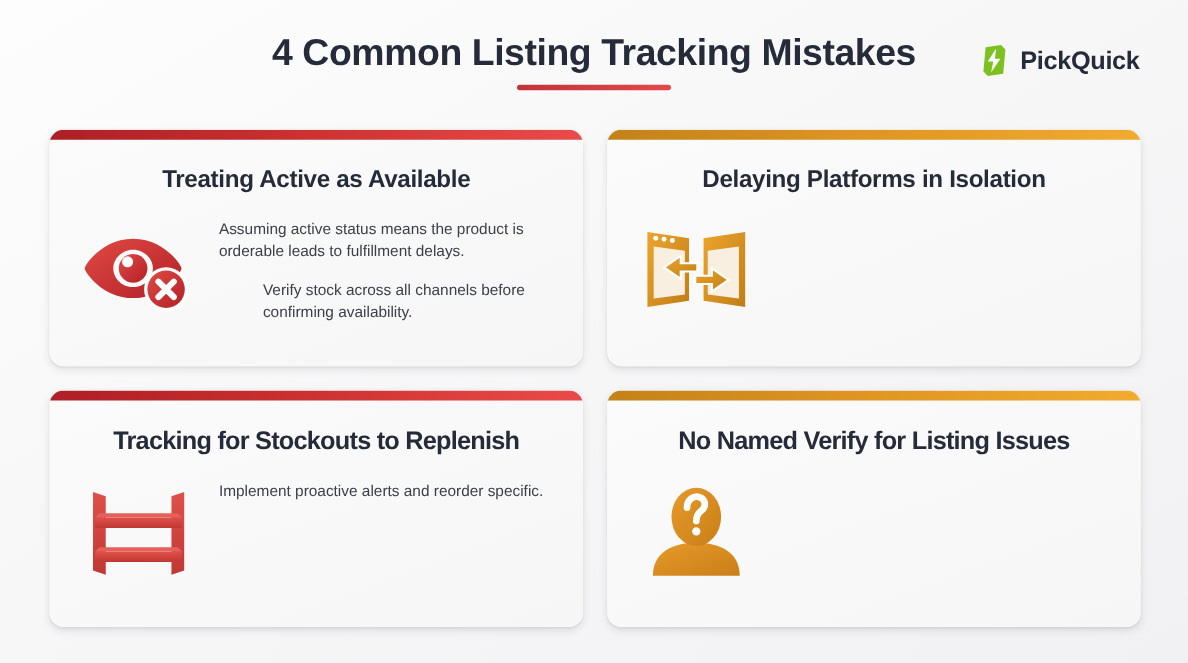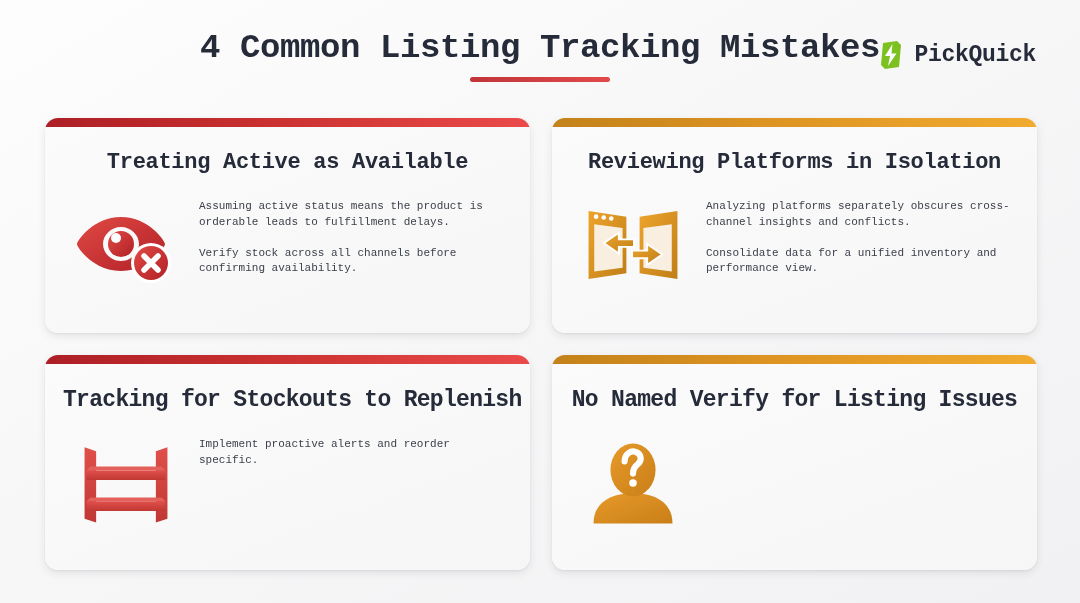--- a/index.html
+++ b/index.html
@@ -10,21 +10,20 @@
     overflow: hidden;
     font-family: "Liberation Sans", sans-serif;
     background: linear-gradient(150deg, #fdfdfd 0%, #f7f7f8 45%, #f1f1f3 100%);
   }
 
   .infographic {
     position: relative;
     width: 1080px;
     height: 474px;
     padding: 0;
-    font-family: Liberation Mono, monospace;
   }
 
   
   .header {
     position: relative;
     height: 105px;
     display: flex;
     align-items: flex-start;
     justify-content: center;
   }
@@ -127,25 +126,25 @@
     flex: 0 0 118px;
     height: 96px;
     display: flex;
     align-items: center;
     justify-content: center;
   }
 
   .card-text { flex: 1; padding-top: 2px; }
 
   .card-text p {
-    font-size: 11px;
+    font-size: 14px;
     line-height: 1.42;
     color: #3c4049;
   }
-  .card-text p + p { margin-top: 15px; }
+  .card-text p + p { margin-top: 15px; margin-left: 40px; }
 </style>
 </head>
 <body>
 
 <div class="infographic">
 
   <div class="header">
     <div class="title-wrap">
       <div class="page-title">4 Common Listing Tracking Mistakes</div>
       <div class="title-underline"></div>
@@ -187,21 +186,21 @@
         </div>
         <div class="card-text">
           <p>Assuming active status means the product is orderable leads to fulfillment delays.</p>
           <p>Verify stock across all channels before confirming availability.</p>
         </div>
       </div>
     </div>
 
     <div class="card">
       <div class="accent-bar accent-amber"></div>
-      <div class="card-title">Reviewing Platforms in Isolation</div>
+      <div class="card-title">Delaying Platforms in Isolation</div>
       <div class="card-body">
         <div class="card-icon">
           <svg viewBox="0 0 110 84" width="104" height="80" aria-hidden="true">
             <defs>
               <linearGradient id="amb1" x1="0" y1="0" x2="1" y2="1">
                 <stop offset="0%" stop-color="#eda42c"></stop>
                 <stop offset="100%" stop-color="#c07e17"></stop>
               </linearGradient>
             </defs>
 
@@ -211,24 +210,20 @@
             <circle cx="24" cy="13" r="2.4" fill="#ffffff"></circle>
             <circle cx="32" cy="14" r="2.4" fill="#ffffff"></circle>
 
             <path d="M102 6 L62 12 L62 72 L102 78 Z" fill="url(#amb1)"></path>
             <path d="M96 20 L66 24 L66 66 L96 70 Z" fill="#f8efe0"></path>
 
             <path d="M56 36 L40 36 L40 29 L24 40 L40 51 L40 44 L56 44 Z" fill="url(#amb1)" stroke="#ffffff" stroke-width="2"></path>
             <path d="M54 48 L70 48 L70 41 L86 52 L70 63 L70 56 L54 56 Z" fill="url(#amb1)" stroke="#ffffff" stroke-width="2"></path>
           </svg>
         </div>
-        <div class="card-text">
-          <p>Analyzing platforms separately obscures cross-channel insights and conflicts.</p>
-          <p>Consolidate data for a unified inventory and performance view.</p>
-        </div>
       </div>
     </div>
 
     <div class="card">
       <div class="accent-bar accent-red"></div>
       <div class="card-title wide">Tracking for Stockouts to Replenish</div>
       <div class="card-body">
         <div class="card-icon">
           <svg viewBox="0 0 110 86" width="106" height="84" aria-hidden="true">
             <defs>

